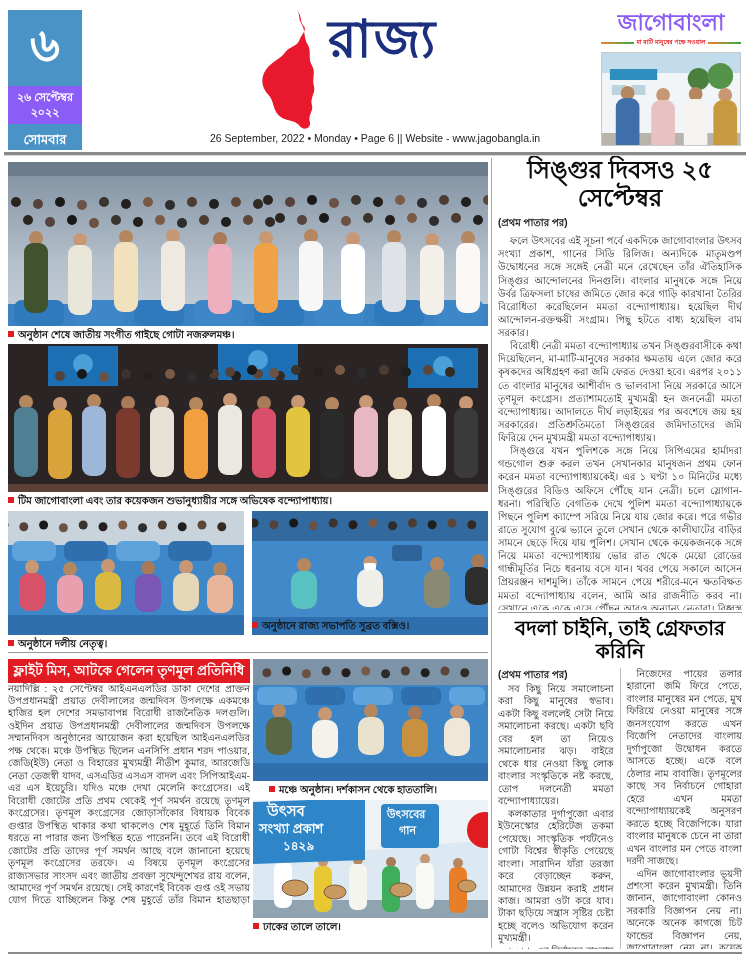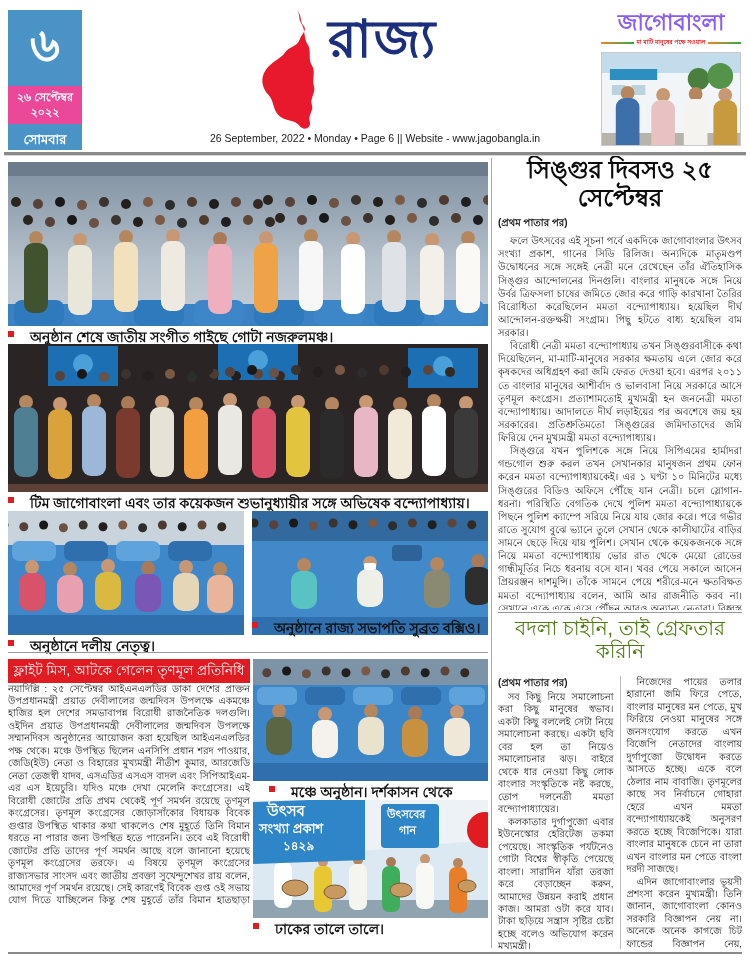--- a/index.html
+++ b/index.html
@@ -3,21 +3,21 @@
 <meta charset="utf-8">
 <style>
   html,body { margin:0; padding:0; background:#ffffff; }
   .page { position:relative; width:750px; height:962px; background:#fff; overflow:hidden;
           font-family:"Liberation Sans", sans-serif; color:#1a1a1a; }
 
   
   .date-box { position:absolute; left:8px; top:10px; width:74px; height:140px;
               background:#4a93c6; color:#fff; display:flex; flex-direction:column; text-align:center; }
   .page-num { flex:1; font-size:46px; font-weight:bold; display:flex; align-items:center; justify-content:center; }
-  .date-band { background:#ec4899; font-size:11px; font-weight:bold; padding:4px 2px; line-height:1.35; }
+  .date-band { background:#8b5cf6; font-size:11px; font-weight:bold; padding:4px 2px; line-height:1.35; }
   .day-label { font-size:13px; font-weight:bold; padding:6px 0 8px; }
 
   .wb-map { position:absolute; left:250px; top:6px; width:80px; height:130px; }
   .section-title { position:absolute; left:328px; top:10px; width:215px; font-size:52px; font-weight:bold;
                    color:#1b2f7e; line-height:1.15; letter-spacing:2px; font-family:"Liberation Serif", serif; }
   .dateline { position:absolute; left:180px; top:132px; width:390px; text-align:center;
               font-size:10.5px; color:#222; }
 
   .logo-block { position:absolute; left:601px; top:12px; width:140px; text-align:center; }
   .logo-title { color:#8b5cf6; font-weight:bold; font-size:22px; line-height:1; font-family:"Liberation Serif", serif; }
@@ -39,46 +39,46 @@
   .c2 { left:8px;  top:495px; width:480px; }
   .p3a{ left:8px;  top:511px; width:236px; height:124px; }
   .p3b{ left:252px;top:511px; width:236px; height:124px; }
   .c3a{ left:8px;  top:638px; width:236px; }
   .c3b{ left:252px;top:620px; width:236px; }
   .p4 { left:253px;top:659px; width:235px; height:122px; }
   .c4 { left:269px;top:784px; width:235px; }
   .p5 { left:253px;top:800px; width:235px; height:118px; }
   .c5 { left:253px;top:921px; width:235px; }
 
-  .caption { position:absolute; display:flex; align-items:flex-start; gap:16px;
-             font-size:14px; font-weight:bold; color:#111; line-height:1.25; }
+  .caption { position:absolute; display:flex; align-items:flex-start; gap:4px;
+             font-size:10px; font-weight:bold; color:#111; line-height:1.25; }
   .bullet { width:6px; height:6px; background:#e11b22; margin-top:2px; flex:none; }
 
   
   .left-rule   { position:absolute; left:8px;  top:652px; width:480px; height:1px; background:#999; }
   .vrule       { position:absolute; left:491px; top:158px; width:1px; height:790px; background:#a8a8a8; }
   .r-rule      { position:absolute; left:498px; top:612px; width:244px; height:1px; background:#999; }
   .bottom-rule { position:absolute; left:8px; top:952px; width:734px; height:2px; background:#8a8a8a; }
 
   
   .art1 { position:absolute; left:498px; top:156px; width:244px; height:454px; overflow:hidden; }
   .art1 h1 { margin:0 0 4px; font-size:24px; font-weight:bold; text-align:center; line-height:1.15; color:#0c0c0c; }
   .continued { font-weight:bold; font-size:10px; margin:0 0 2px; text-indent:0; }
   .art-body p { margin:0; font-size:9.8px; line-height:1.34; text-align:justify; text-indent:12px; color:#1c1c1c; }
 
   .art2 { position:absolute; left:498px; top:617px; width:244px; height:332px; overflow:hidden; }
-  .art2 h2 { margin:0 0 13px; font-size:20px; font-weight:normal; text-align:center; line-height:1.15; color:#4d7c0f; }
+  .art2 h2 { margin:0 0 5px; font-size:20px; font-weight:bold; text-align:center; line-height:1.15; color:#000000; }
   .cols { display:flex; gap:6px; height:296px; overflow:hidden; }
   .col { flex:1; font-size:9.6px; line-height:1.3; text-align:justify; color:#1c1c1c; }
   .col + .col { border-left:1px solid #bbb; padding-left:6px; }
   .col p { margin:0; text-indent:10px; }
 
   
   .haryana { position:absolute; left:8px; top:659px; width:242px; }
-  .kicker { background:#e11b22; color:#fff; font-weight:normal; font-size:13.5px;
+  .kicker { background:#e11b22; color:#fff; font-weight:bold; font-size:13.5px;
             text-align:center; padding:4px 2px; line-height:1.15; }
   .haryana-head { font-size:27px; font-weight:bold; text-align:center; margin:5px 0 4px;
                   line-height:1.1; color:#000; }
   .haryana-body { font-size:9.6px; line-height:1.3; text-align:justify; height:222px; overflow:hidden; color:#1c1c1c; }
 
   
   .p5 .patch-l { position:absolute; left:0; top:0; width:112px; height:62px; background:#2e86c8; transform:skewY(-2deg); }
   .p5 .patch-r { position:absolute; left:128px; top:4px; width:58px; height:44px; background:#2e86c8; border-radius:4px; }
   .p5 .bt { position:absolute; color:#fff; font-weight:bold; line-height:1.1; }
   .bt1 { left:14px; top:3px;  font-size:15px; }

